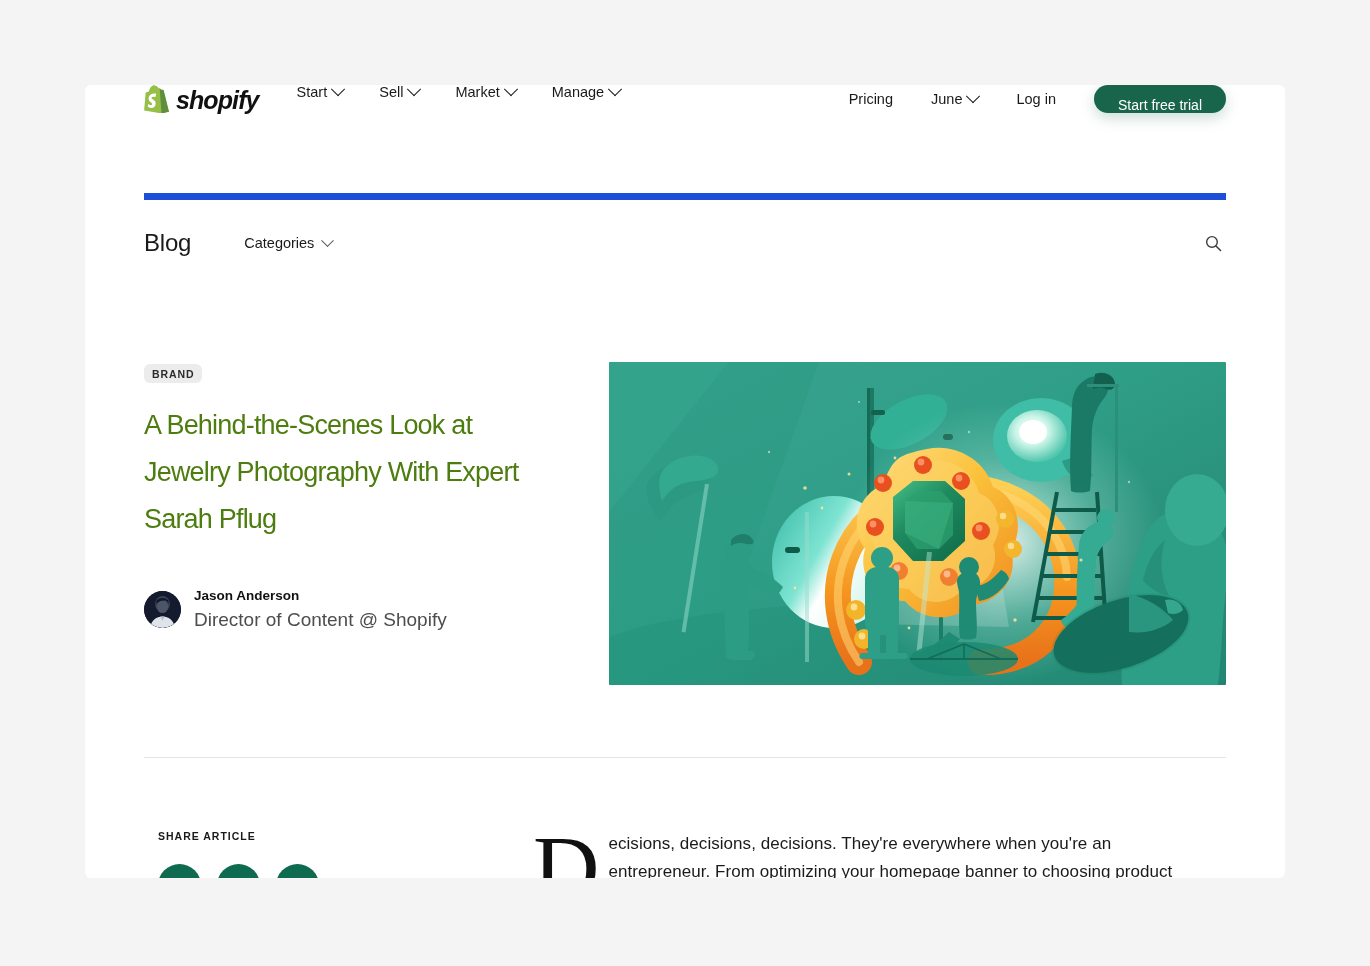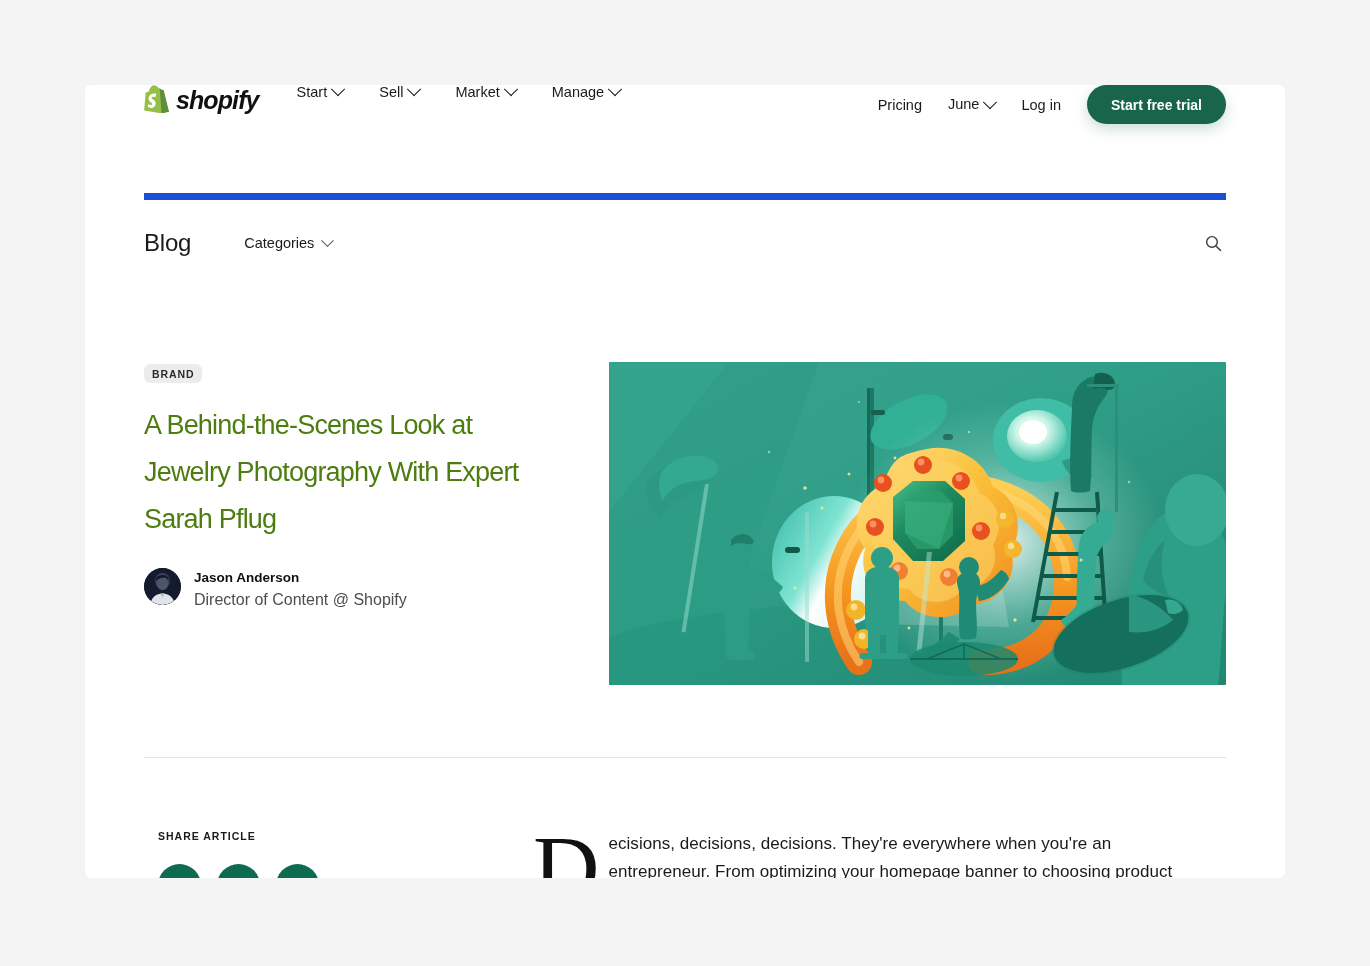--- a/index.html
+++ b/index.html
@@ -59,21 +59,21 @@
     letter-spacing: -0.9px;
     color: #111111;
     line-height: 1;
     transform: translateY(1px);
   }
 
   .nav-left { display: flex; align-items: center; gap: 36px; }
   .nav-right {
     display: flex;
     align-items: center;
-    gap: 26px;
+    gap: 38px;
     margin-left: auto;
   }
   .nav-item {
     display: inline-flex;
     align-items: center;
     gap: 6px;
     font-size: 14.5px;
     color: #1a1a1a;
     cursor: pointer;
     white-space: nowrap;
@@ -90,25 +90,25 @@
   .nav-plain {
     font-size: 14.5px;
     color: #1a1a1a;
     cursor: pointer;
     white-space: nowrap;
   }
   .cta-btn {
     background: #18654b;
     color: #ffffff;
     font-size: 14px;
-    font-weight: bold;
+    font-weight: normal;
     border: none;
     border-radius: 22px;
     padding: 0 24px;
-    height: 39px;
+    height: 28px;
     line-height: 40px;
     cursor: pointer;
     white-space: nowrap;
     font-family: "Liberation Sans", sans-serif;
     box-shadow: 0 5px 14px rgba(24,101,75,0.22);
   }
 
   
   .subhead {
     position: absolute;
@@ -185,41 +185,41 @@
     margin-top: 31px;
     font-size: 13.5px;
     color: #4d4d4d;
     display: flex;
     align-items: center;
     gap: 11px;
   }
   .meta .dot { color: #8c8c8c; font-size: 13px; }
 
   .author {
-    margin-top: 25px;
-    display: flex;
-    align-items: flex-start;
+    margin-top: 43px;
+    display: flex;
+    align-items: center;
     gap: 13px;
   }
   .avatar {
     width: 37px; height: 37px;
     border-radius: 50%;
     overflow: hidden;
     flex: 0 0 37px;
     background: #131a2c;
   }
   .author-name {
     font-size: 13.5px;
     font-weight: bold;
     color: #111111;
     line-height: 1.45;
     cursor: pointer;
   }
   .author-role {
-    font-size: 16px;
+    font-size: 19px;
     color: #4d4d4d;
     line-height: 1.45;
   }
 
   .hero-right { width: 617px; }
   .hero-img {
     width: 617px;
     height: 323px;
     display: block;
     border-radius: 1px;

